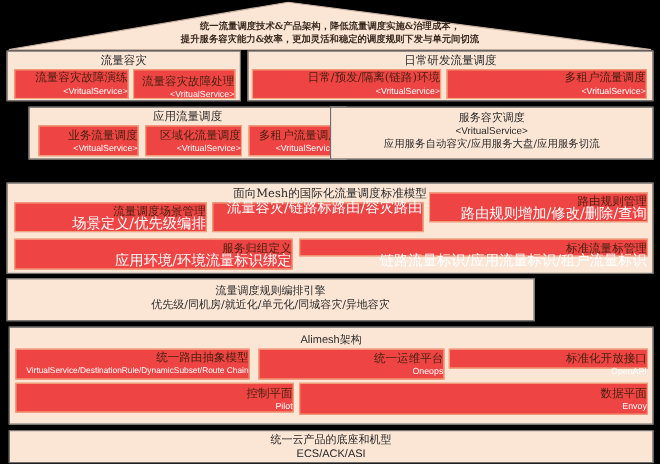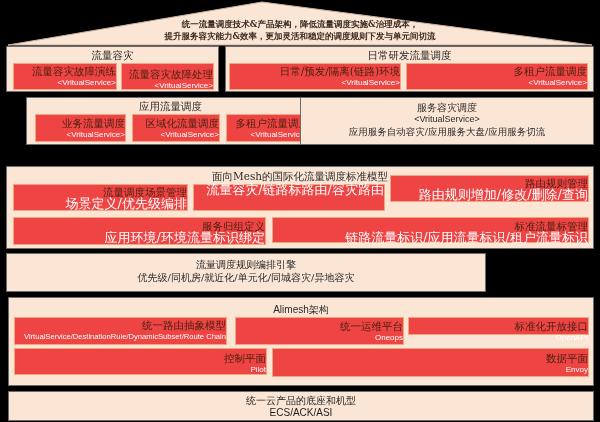--- a/index.html
+++ b/index.html
@@ -85,21 +85,21 @@
     <span class="s2">流量容灾/链路标路由/容灾路由</span>
   </div>
   <div class="abs ob" style="left:383px;top:8px;width:199px;height:27px;">
     <span class="t" style="margin-top:1px;">路由规则管理</span>
     <span class="s2">路由规则增加/修改/删除/查询</span>
   </div>
   <div class="abs ob" style="left:6px;top:50px;width:253px;height:28px;">
     <span class="t" style="margin-top:2px;">服务归组定义</span>
     <span class="s2">应用环境/环境流量标识绑定</span>
   </div>
-  <div class="abs ob" style="left:265px;top:50px;width:317px;height:26px;">
+  <div class="abs ob" style="left:265px;top:50px;width:317px;height:16px;">
     <span class="t" style="margin-top:2px;">标准流量标管理</span>
     <span class="s2">链路流量标识/应用流量标识/租户流量标识</span>
   </div>
 </div>
 
 <div class="abs panel" style="left:6px;top:253px;width:480px;height:39px;text-align:center;">
   <div style="font-size:10px;line-height:13px;margin-top:4px;">流量调度规则编排引擎</div>
   <div style="font-size:10px;line-height:13px;">优先级/同机房/就近化/单元化/同城容灾/异地容灾</div>
 </div>
 

